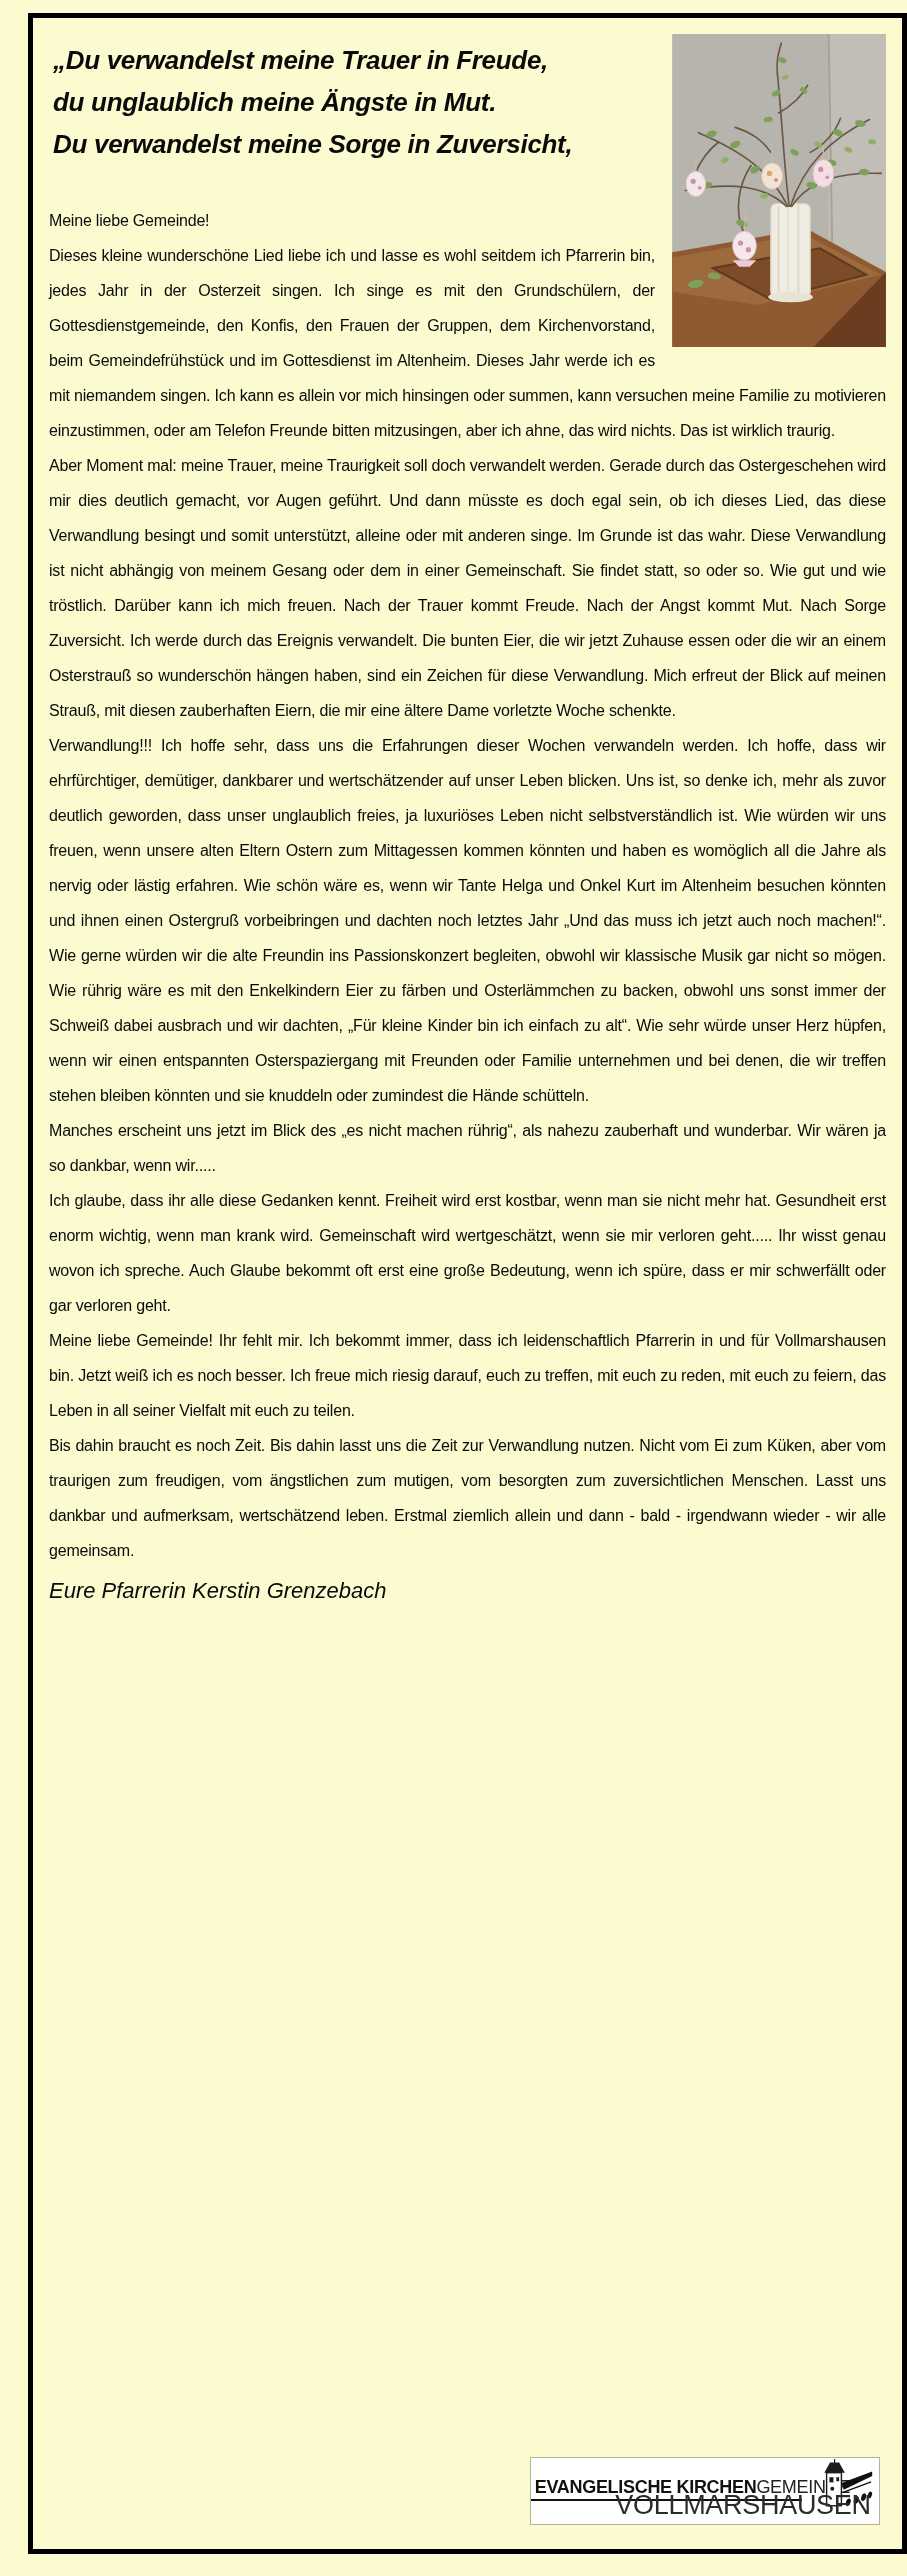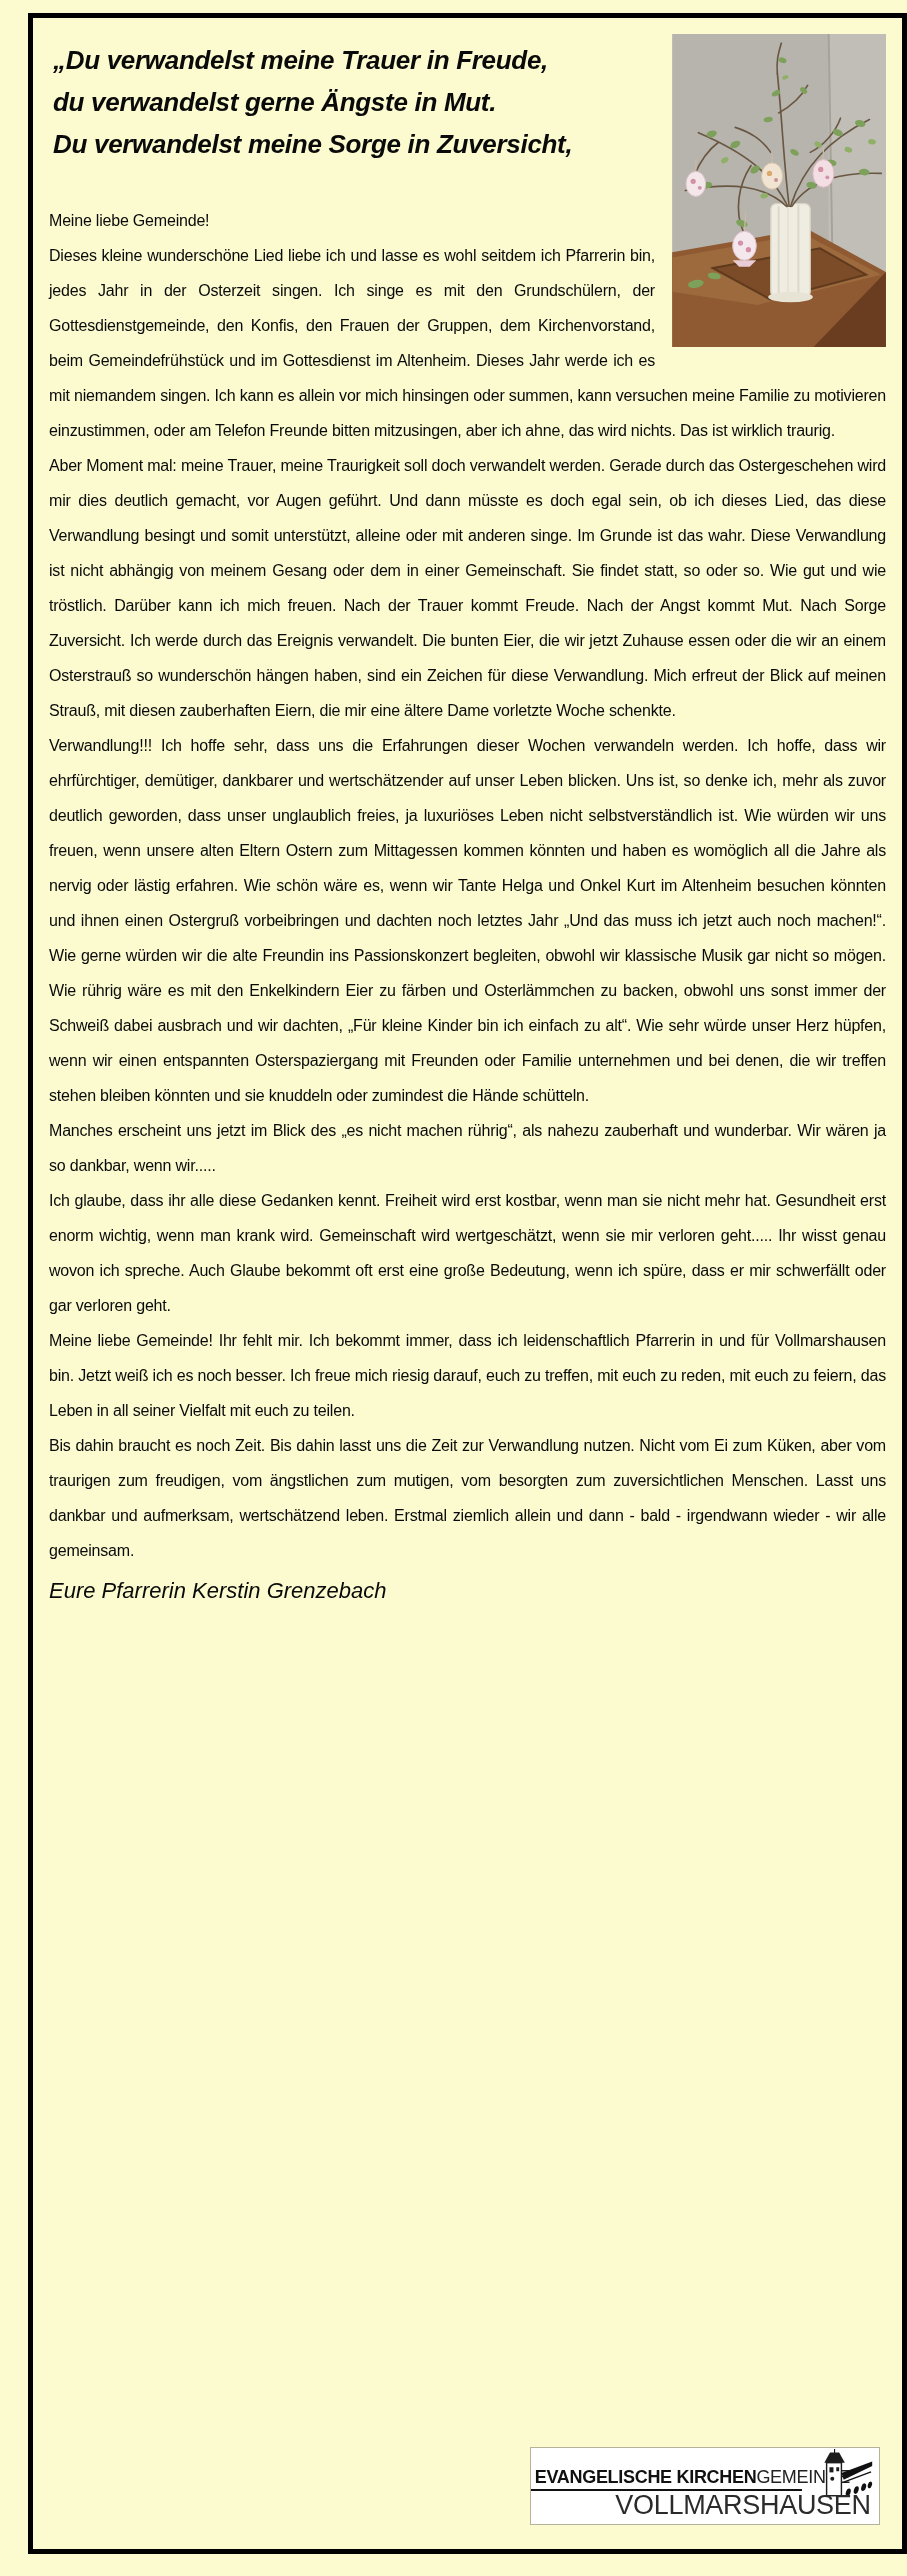--- a/index.html
+++ b/index.html
@@ -42,21 +42,21 @@
   .bodytext p.no-justify { text-align:left; }
   .signature {
     font-style:italic;
     font-size:22px;
     line-height:35px;
     margin-top:5px;
   }
   .logo {
     position:absolute;
     right:22.3px; bottom:24px;
-    width:350px; height:78px;
+    width:350px; height:68px;
     background:#ffffff;
     border:0.7px solid #b5b29a;
     box-sizing:border-box;
   }
   .logo-row1 {
     position:absolute; left:0; top:0;
     width:271px; height:43px;
     border-bottom:2px solid #111;
     display:flex; align-items:flex-end;
     padding:0 0 1.3px 4px;
@@ -164,21 +164,21 @@
         <ellipse cx="110" cy="322" rx="18" ry="22" fill="#f4e8ec" stroke="#ddc0cc" stroke-width="1.5"></ellipse>
         <circle cx="104" cy="318" r="4" fill="#cf93ad"></circle>
           <circle cx="116" cy="328" r="4" fill="#d48fa8"></circle>
         <path d="M92 344 L128 344 L118 354 L102 354 Z" fill="#e9ccd6"></path>
       </g>
     </svg>
   </div>
 
   <div class="quote">
     <div>„Du verwandelst meine Trauer in Freude,</div>
-    <div>du verwandelst gerne Ängste in Mut.</div>
+    <div>du unglaublich meine Ängste in Mut.</div>
     <div>Du verwandelst meine Sorge in Zuversicht,</div>
   </div>
 
   <div class="bodytext">
     <p class="no-justify">Meine liebe Gemeinde!</p>
     <p>Dieses kleine wunderschöne Lied liebe ich und lasse es wohl seitdem ich Pfarrerin bin, jedes Jahr in der Osterzeit singen. Ich singe es mit den Grundschülern, der Gottesdienstgemeinde, den Konfis, den Frauen der Gruppen, dem Kirchenvorstand, beim Gemeindefrühstück und im Gottesdienst im Altenheim. Dieses Jahr werde ich es mit niemandem singen. Ich kann es allein vor mich hinsingen oder summen, kann versuchen meine Familie zu motivieren einzustimmen, oder am Telefon Freunde bitten mitzusingen, aber ich ahne, das wird nichts. Das ist wirklich traurig.</p>
     <p>Aber Moment mal: meine Trauer, meine Traurigkeit soll doch verwandelt werden. Gerade durch das Ostergeschehen wird mir dies deutlich gemacht, vor Augen geführt. Und dann müsste es doch egal sein, ob ich dieses Lied, das diese Verwandlung besingt und somit unterstützt, alleine oder mit anderen singe. Im Grunde ist das wahr. Diese Verwandlung ist nicht abhängig von meinem Gesang oder dem in einer Gemeinschaft. Sie findet statt, so oder so. Wie gut und wie tröstlich. Darüber kann ich mich freuen. Nach der Trauer kommt Freude. Nach der Angst kommt Mut. Nach Sorge Zuversicht. Ich werde durch das Ereignis verwandelt. Die bunten Eier, die wir jetzt Zuhause essen oder die wir an einem Osterstrauß so wunderschön hängen haben, sind ein Zeichen für diese Verwandlung. Mich erfreut der Blick auf meinen Strauß, mit diesen zauberhaften Eiern, die mir eine ältere Dame vorletzte Woche schenkte.</p>
     <p>Verwandlung!!! Ich hoffe sehr, dass uns die Erfahrungen dieser Wochen verwandeln werden. Ich hoffe, dass wir ehrfürchtiger, demütiger, dankbarer und wertschätzender auf unser Leben blicken. Uns ist, so denke ich, mehr als zuvor deutlich geworden, dass unser unglaublich freies, ja luxuriöses Leben nicht selbstverständlich ist. Wie würden wir uns freuen, wenn unsere alten Eltern Ostern zum Mittagessen kommen könnten und haben es womöglich all die Jahre als nervig oder lästig erfahren. Wie schön wäre es, wenn wir Tante Helga und Onkel Kurt im Altenheim besuchen könnten und ihnen einen Ostergruß vorbeibringen und dachten noch letztes Jahr „Und das muss ich jetzt auch noch machen!“. Wie gerne würden wir die alte Freundin ins Passionskonzert begleiten, obwohl wir klassische Musik gar nicht so mögen. Wie rührig wäre es mit den Enkelkindern Eier zu färben und Osterlämmchen zu backen, obwohl uns sonst immer der Schweiß dabei ausbrach und wir dachten, „Für kleine Kinder bin ich einfach zu alt“. Wie sehr würde unser Herz hüpfen, wenn wir einen entspannten Osterspaziergang mit Freunden oder Familie unternehmen und bei denen, die wir treffen stehen bleiben könnten und sie knuddeln oder zumindest die Hände schütteln.</p>
     <p>Manches erscheint uns jetzt im Blick des „es nicht machen rührig“, als nahezu zauberhaft und wunderbar. Wir wären ja so dankbar, wenn wir.....</p>
     <p>Ich glaube, dass ihr alle diese Gedanken kennt. Freiheit wird erst kostbar, wenn man sie nicht mehr hat. Gesundheit erst enorm wichtig, wenn man krank wird. Gemeinschaft wird wertgeschätzt, wenn sie mir verloren geht..... Ihr wisst genau wovon ich spreche. Auch Glaube bekommt oft erst eine große Bedeutung, wenn ich spüre, dass er mir schwerfällt oder gar verloren geht.</p>

